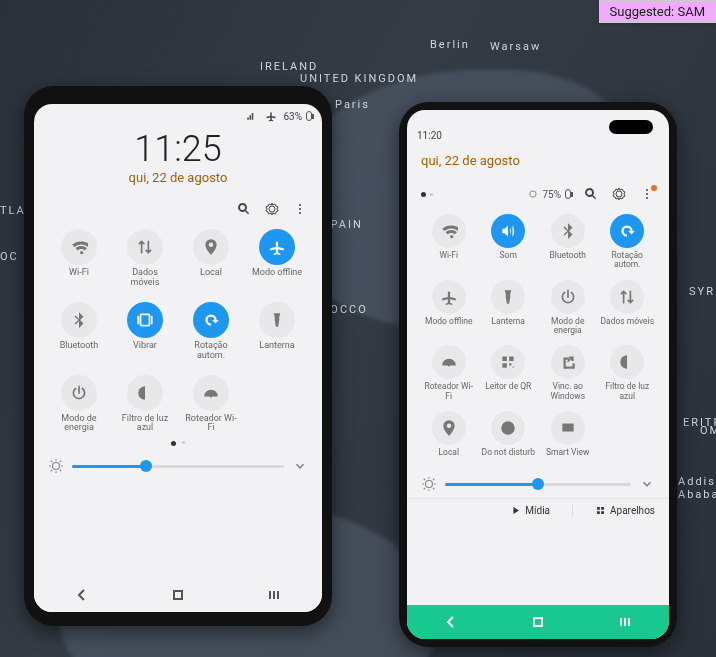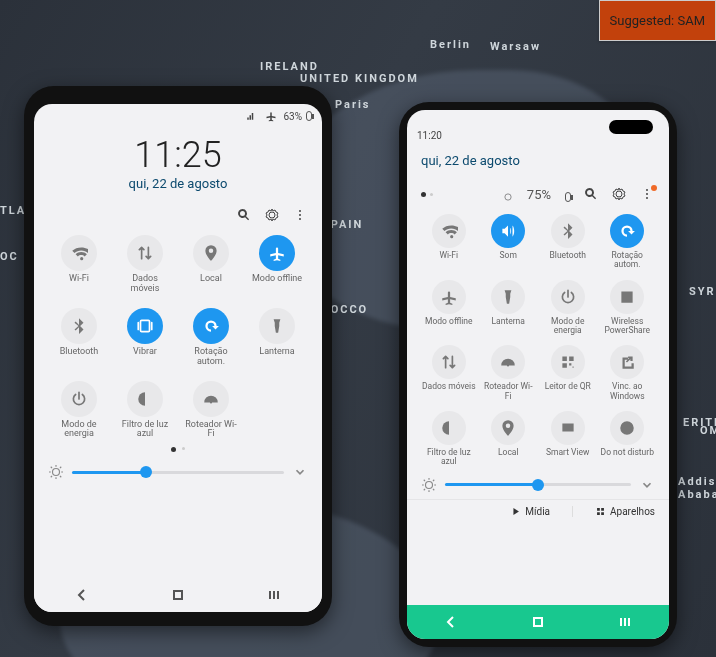--- a/index.html
+++ b/index.html
@@ -25,31 +25,31 @@
     border-radius: 50%;
     filter: blur(2px);
   }
   .map-bg::before { left: 280px; top: 70px; width: 360px; height: 260px; border-radius: 60% 40% 50% 50%; }
   .map-bg::after { left: 60px; top: 500px; width: 380px; height: 220px; border-radius: 40% 60% 50% 50%; }
   .map-label {
     position: absolute;
     color: #cfd6db;
     font-size: 11px;
     letter-spacing: 2px;
-    font-weight: 700;
+    font-weight: 400;
   }
 
   
   .suggested {
     position: absolute;
     top: 0; right: 0;
-    background: #c2410c;
+    background: #f0abfc;
     color: #222;
     font-size: 13px;
-    padding: 12px 10px;
+    padding: 3px 10px;
     border: 1px solid #ccc;
     box-shadow: 0 1px 3px rgba(0,0,0,.2);
   }
 
   .phone {
     position: absolute;
     background: #111;
     border-radius: 30px;
     box-shadow: 0 6px 20px rgba(0,0,0,.5);
   }
@@ -80,26 +80,26 @@
     gap: 4px;
     padding: 4px 10px 2px;
     font-size: 10px;
     color: #444;
   }
   .clock-big {
     text-align: center;
     font-size: 36px;
     font-weight: 300;
     color: #222;
-    margin-top: 8px;
+    margin-top: 2px;
   }
   .date-line {
     text-align: center;
     font-size: 13px;
-    color: #0c4a6e;
+    color: #a16207;
     margin-bottom: 10px;
   }
   .date-line.left {
     text-align: left;
     padding: 10px 14px 2px;
   }
   .tool-row {
     display: flex;
     justify-content: flex-end;
     align-items: center;
@@ -445,21 +445,21 @@
       <span>11:20</span>
     </div>
     <div class="date-line left">qui, 22 de agosto</div>
 
     <div class="tool-row b">
       <div class="page-dots">
         <span class="dot active"></span>
         <span class="pill"></span>
       </div>
       <div style="display:flex;gap:12px;align-items:center">
-        <span style="font-size:13px;color:#555;display:flex;align-items:flex-end;gap:14px">
+        <span style="font-size:10px;color:#555;display:flex;align-items:center;gap:4px">
           <svg viewBox="0 0 16 16" width="10" height="10" fill="none" stroke="currentColor">
               <circle cx="8" cy="8" r="5"></circle>
             </svg>
           <span>75%</span>
           <span class="battery-pill"></span>
         </span>
         <span class="icon">
             <svg viewBox="0 0 16 16" width="16" height="16" fill="currentColor">
               <path id="pb-t0" d="M6.5 2a4.5 4.5 0 013.6 7.2l3 3-1 1-3-3A4.5 4.5 0 116.5 2zm0 2a2.5 2.5 0 100 5 2.5 2.5 0 000-5z"></path>
             </svg>
@@ -530,28 +530,20 @@
         <div class="tile">
           <div class="circ">
             <svg viewBox="0 0 16 16" width="18" height="18" fill="none" stroke="currentColor" stroke-width="1.5" stroke-linecap="round">
               <path d="M8 2v6M5 4a5 5 0 106 0"></path>
             </svg>
           </div>
           <div class="lbl">Modo de energia</div>
         </div>
         <div class="tile">
           <div class="circ">
-            <svg viewBox="0 0 16 16" width="18" height="18" fill="currentColor">
-              <path d="M5 8h6M8 5v6M3 3h10v10H3z"></path>
-            </svg>
-          </div>
-          <div class="lbl">Wireless PowerShare</div>
-        </div>
-        <div class="tile">
-          <div class="circ">
             <svg viewBox="0 0 16 16" width="18" height="18" fill="none" stroke="currentColor" stroke-width="1.5" stroke-linecap="round">
               <path d="M5 3v10M5 3l-2 2M5 3l2 2M11 13V3M11 13l-2-2M11 13l2-2"></path>
             </svg>
           </div>
           <div class="lbl">Dados móveis</div>
         </div>
         <div class="tile">
           <div class="circ">
             <svg viewBox="0 0 16 16" width="18" height="18" fill="currentColor">
               <path d="M4 10a4 4 0 018 0M2 11a6 6 0 0112 0M8 10a1 1 0 110 2 1 1 0 010-2z"></path>
@@ -587,32 +579,32 @@
           <div class="circ">
             <svg viewBox="0 0 16 16" width="18" height="18" fill="currentColor">
               <path d="M8 1a5 5 0 015 5c0 4-5 9-5 9S3 10 3 6a5 5 0 015-5zm0 3a2 2 0 100 4 2 2 0 000-4z"></path>
             </svg>
           </div>
           <div class="lbl">Local</div>
         </div>
         <div class="tile">
           <div class="circ">
             <svg viewBox="0 0 16 16" width="18" height="18" fill="currentColor">
+              <path d="M8 2a6 6 0 110 12A6 6 0 018 2zM5 8h6"></path>
+            </svg>
+          </div>
+          <div class="lbl">Do not disturb</div>
+        </div>
+        <div class="tile">
+          <div class="circ">
+            <svg viewBox="0 0 16 16" width="18" height="18" fill="currentColor">
               <path d="M3 4h10v7H3zM6 13h4"></path>
             </svg>
           </div>
           <div class="lbl">Smart View</div>
-        </div>
-        <div class="tile">
-          <div class="circ">
-            <svg viewBox="0 0 16 16" width="18" height="18" fill="currentColor">
-              <path d="M8 2a6 6 0 110 12A6 6 0 018 2zM5 8h6"></path>
-            </svg>
-          </div>
-          <div class="lbl">Do not disturb</div>
         </div>
       </div>
 
     <div class="brightness">
       <span class="icon" style="color:#888">
           <svg viewBox="0 0 16 16" width="14" height="14" fill="none" stroke="currentColor" stroke-width="1.3">
             <path id="pb-sun" d="M8 4a4 4 0 110 8 4 4 0 010-8zM8 0v2M8 14v2M0 8h2M14 8h2M2 2l1.5 1.5M12.5 12.5L14 14M2 14l1.5-1.5M12.5 3.5L14 2"></path>
           </svg>
         </span>
       <div class="slider-track">

